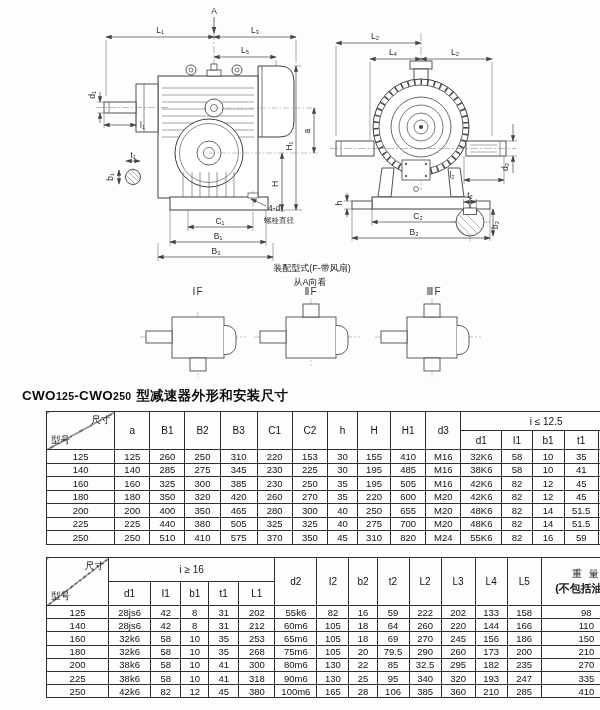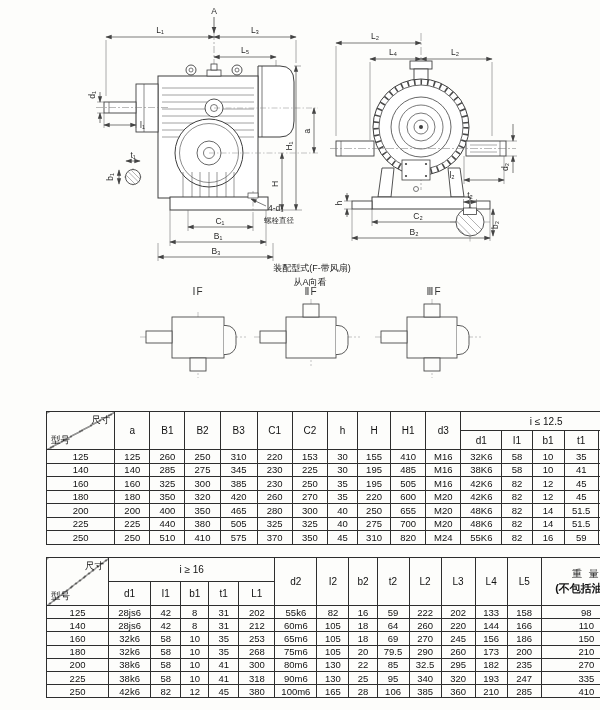--- a/index.html
+++ b/index.html
@@ -287,20 +287,23 @@
       <line x1="432" y1="299" x2="432" y2="378" stroke="#888" stroke-width="0.5" stroke-dasharray="7 2 2 2"></line>
       <rect x="407" y="317" width="50" height="41"></rect>
       <rect x="381" y="331" width="26" height="12"></rect>
       <path d="M457,325.5 h2 a10,10 0 0 1 10,10 v9 a10,10 0 0 1 -10,10 h-2"></path>
       <rect x="424" y="304" width="16" height="13"></rect>
       <rect x="424" y="358" width="16" height="13"></rect>
     </g>
   </svg>
 
   
+  <div class="title">
+    <span>CWO</span><span class="num">125</span><span>-CWO</span><span class="num">250</span><span class="cjk">型减速器外形和安装尺寸</span>
+  </div>
 
   
   <table id="t1">
     <colgroup>
       <col style="width:68px">
         <col style="width:35px">
         <col style="width:35px">
         <col style="width:35px">
       <col style="width:37px">
         <col style="width:35px">

